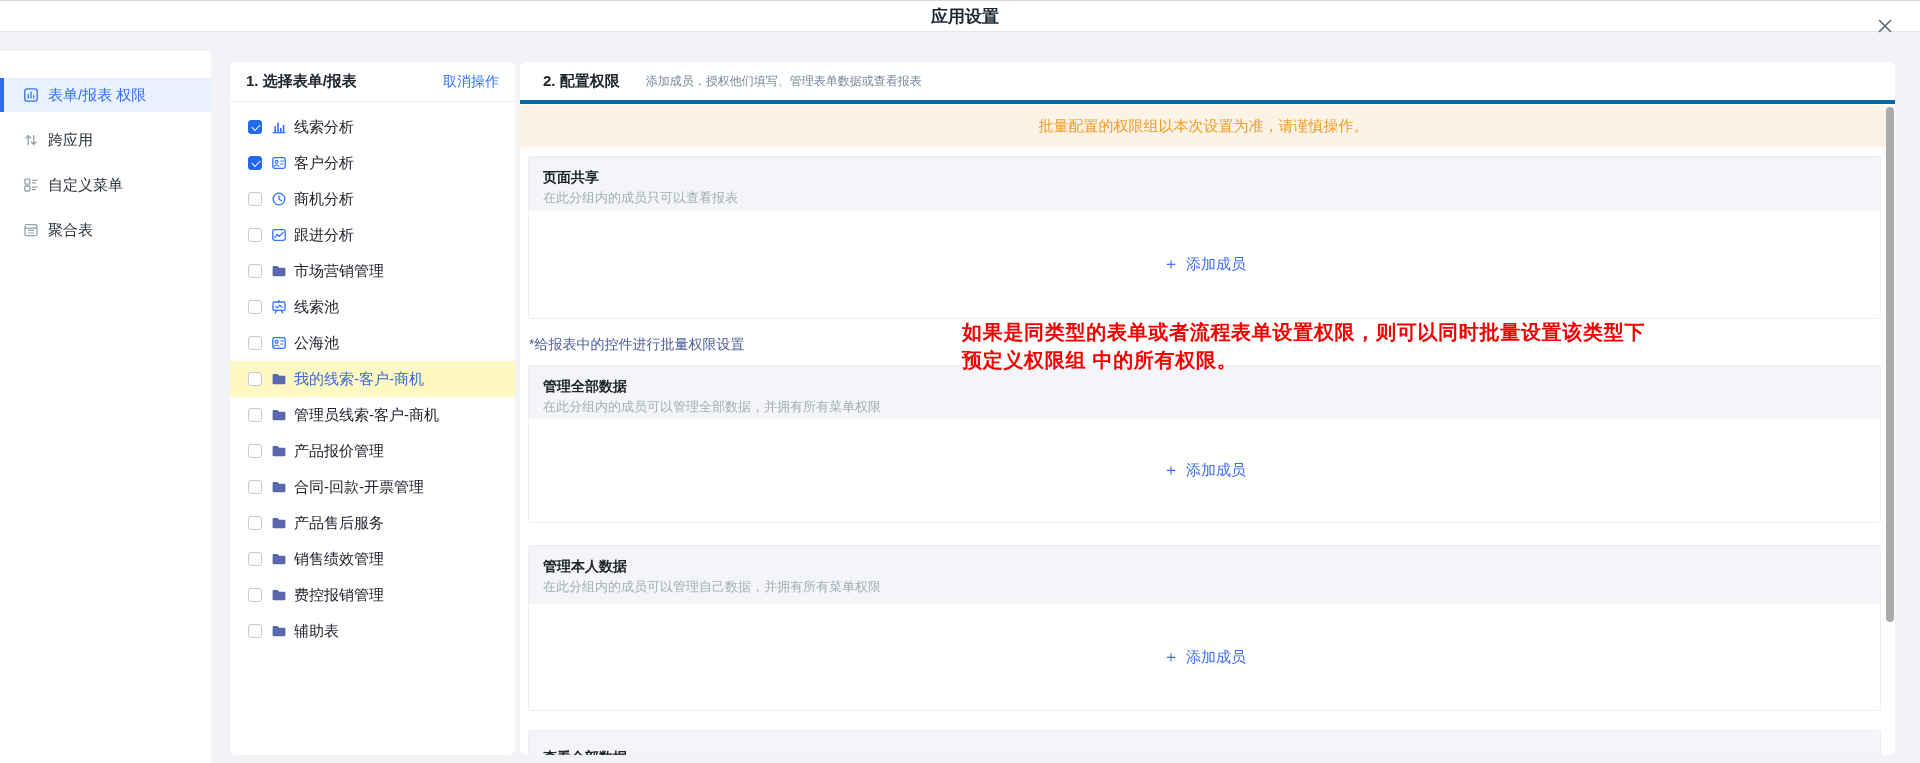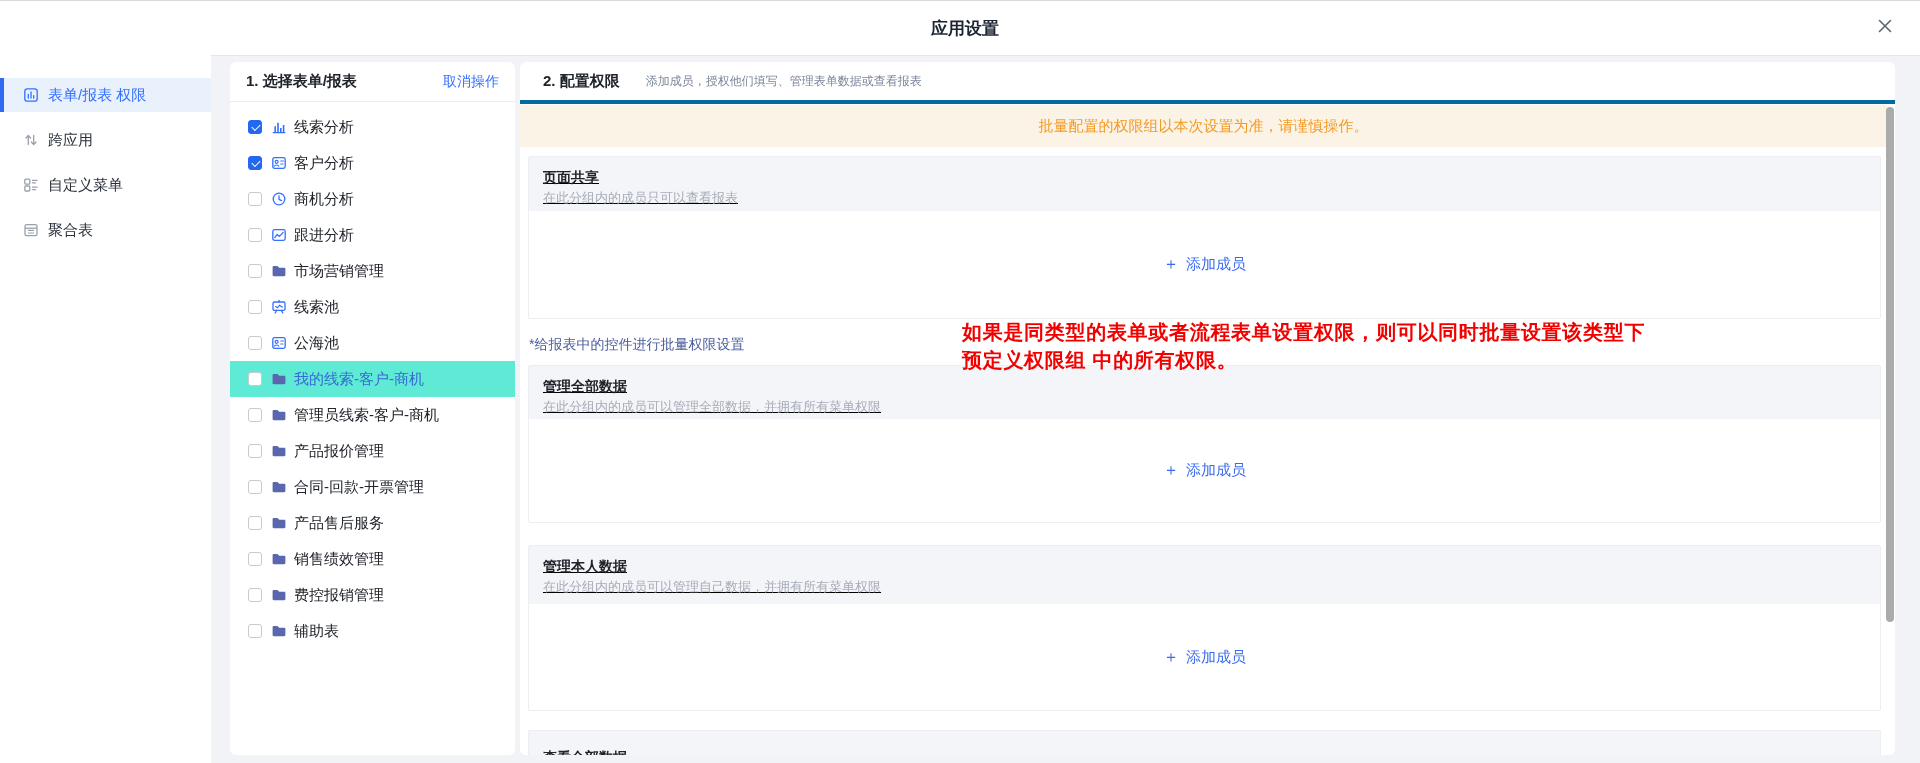--- a/index.html
+++ b/index.html
@@ -1,18 +1,18 @@
 <!DOCTYPE html>
 <html><head>
 <meta charset="utf-8">
 <style>
   * { margin:0; padding:0; box-sizing:border-box; }
   html,body { width:1920px; height:763px; }
   body { font-family:"Liberation Sans", sans-serif; background:#f2f3f7; position:relative; overflow:hidden; }
-  .modal-header { position:absolute; left:0; top:0; width:1920px; height:56px; background:#fff;
+  .modal-header { position:absolute; left:0; top:0; width:1920px; height:32px; background:#fff;
     border-top:1px solid #d6d9dd; border-bottom:1px solid #e4e6ea; display:flex; align-items:center; justify-content:center;padding-left:10px; }
   .modal-title { font-size:17px; font-weight:700; color:#1b2430; }
   .close-btn { position:absolute; left:1877px; top:17px; width:16px; height:16px; cursor:pointer; }
   .close-btn svg { display:block; }
 
   
   .sidebar { position:absolute; left:0; top:51px; width:211px; height:712px; background:#fff; padding-top:27px; }
   .side-item { position:relative; height:34px; margin-bottom:11px; display:flex; align-items:center; padding-left:23px; gap:9px;
     font-size:15px; color:#2b313b; cursor:pointer; }
   .side-item .icn { width:16px; height:16px; color:#9aa1ab; flex:0 0 16px; }
@@ -28,36 +28,36 @@
   .pm-title { font-size:15px; font-weight:700; color:#20242b; }
   .pm-cancel { font-size:14px; color:#3370ff; cursor:pointer; }
   .search-box { margin:11px 16px 0 16px; height:28px; border:1px solid #dfe2e7; border-radius:14px; display:flex; align-items:center;
     padding:0 10px; gap:6px; color:#bcc2cb; }
   .search-box .ph { font-size:14px; color:#bcc2cb; }
   .form-list { margin-top:7px; }
   .form-row { height:36px; display:flex; align-items:center; padding-left:18px; gap:9px; font-size:15px; color:#20242b; cursor:pointer; }
   .form-row .icn { width:16px; height:16px; margin-left:0; flex:0 0 16px; color:#3370ff; }
   .form-row .icn.folder-c { color:#5a66ae; }
   .form-row .lbl { margin-left:-2px; }
-  .form-row.highlight { background:#5eead4; }
+  .form-row.highlight { background:#fef9c3; }
   .form-row.highlight .lbl { color:#3a6ad4; }
   .cbx { width:14px; height:14px; border:1px solid #c6cad1; border-radius:3px; background:#fff; position:relative; flex:0 0 14px; }
   .cbx.checked { background:#2468f2; border-color:#2468f2; }
   .cbx.checked::after { content:""; position:absolute; left:2.6px; top:3.2px; width:7px; height:4px;
     border-left:1.6px solid #fff; border-bottom:1.6px solid #fff; transform:rotate(-45deg); }
 
   
   .panel-right { left:520px; top:62px; width:1375px; height:693px; overflow:hidden; }
   .pr-header { height:42px; display:flex; align-items:center; padding-left:23px; border-bottom:4px solid #0369a1; }
   .pr-title { font-size:15px; font-weight:700; color:#20242b; }
   .pr-desc { font-size:12px; color:#7a8599; margin-left:26px; }
   .notice { position:absolute; left:0; top:43px; width:1367px; height:42px; background:#fcf3e7; display:flex; align-items:center; justify-content:center; }
   .notice span { font-size:15px; color:#f59a23; }
   .sec { position:absolute; left:8px; width:1353px; border:1px solid #eceef2; border-radius:2px; background:#fff; }
-  .sec-head { background:#f4f5f8; padding:10px 14px 0 14px;text-decoration:underline; }
+  .sec-head { background:#f4f5f8; padding:10px 14px 0 14px; }
   .sec-title { font-size:14px; font-weight:700; color:#20242b; line-height:20px; }
   .sec-sub { font-size:13px; color:#a6acb8; line-height:18px; margin-top:2px; }
   .sec-body { display:flex; align-items:center; justify-content:center; }
   .add-link { font-size:15px; color:#3a6af0; cursor:pointer; display:flex; align-items:center; gap:7px; }
   .add-link .plus { font-size:16px; }
   .sec-a { top:94px; }  .sec-a .sec-head { height:54px; } .sec-a .sec-body { height:107px; }
   .sec-b { top:303px; } .sec-b .sec-head { height:53px; } .sec-b .sec-body { height:103px; }
   .sec-c { top:483px; } .sec-c .sec-head { height:58px; } .sec-c .sec-body { height:106px; }
   .sec-d { top:668px; height:87px; border-bottom:none; } .sec-d .sec-head { height:87px; padding-top:16px; }
   .batch-link { position:absolute; left:9px; top:274px; font-size:14px; color:#4a5c9b; cursor:pointer; }

